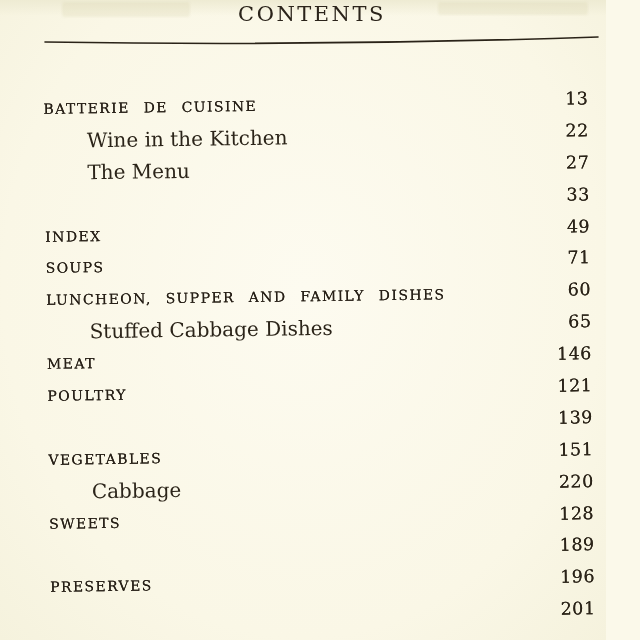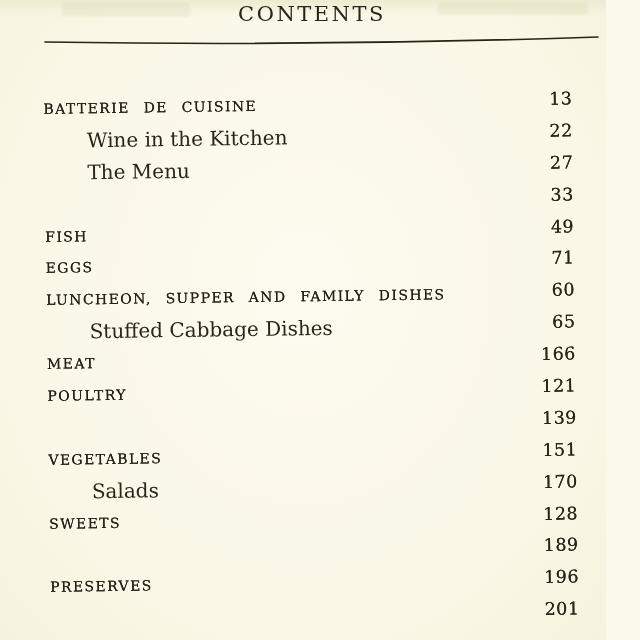--- a/index.html
+++ b/index.html
@@ -34,21 +34,21 @@
     transform-origin: 320px 271px;
   }
   .row { position: relative; height: 31.9px; line-height: 31.9px; white-space: nowrap; }
   .row .label { position: absolute; left: 47px; text-shadow: 0 0 0.5px #29221a; }
   .row.indent .label { left: 90px; text-shadow: none; }
   .row.caps .label {
     font-size: 14px; letter-spacing: 1.4px; word-spacing: 8px; color: #272017;
   }
   .row.text .label { font-size: 20px; color: #2b2419; }
   .row .pagenum {
-    position: absolute; right: 64px; top: -3px;
+    position: absolute; right: 48px; top: -3px;
     font-size: 17.5px; letter-spacing: 0.5px; color: #2b2419;
     text-shadow: 0 0 0.4px #2b2419;
     text-align: center;
   }
 </style>
 </head>
 <body>
 
 <div class="page">
 
@@ -72,53 +72,53 @@
       <span class="pagenum">22</span>
     </div>
     <div class="row text indent">
       <span class="label">The Menu</span>
       <span class="pagenum">27</span>
     </div>
     <div class="row caps">
       <span class="pagenum">33</span>
     </div>
     <div class="row caps">
-      <span class="label">FISH</span>
+      <span class="label">INDEX</span>
       <span class="pagenum">49</span>
     </div>
     <div class="row caps">
-      <span class="label">EGGS</span>
+      <span class="label">SOUPS</span>
       <span class="pagenum">71</span>
     </div>
     <div class="row caps">
       <span class="label">LUNCHEON, SUPPER AND FAMILY DISHES</span>
       <span class="pagenum">60</span>
     </div>
     <div class="row text indent">
       <span class="label">Stuffed Cabbage Dishes</span>
       <span class="pagenum">65</span>
     </div>
     <div class="row caps">
       <span class="label">MEAT</span>
-      <span class="pagenum">166</span>
+      <span class="pagenum">146</span>
     </div>
     <div class="row caps">
       <span class="label">POULTRY</span>
       <span class="pagenum">121</span>
     </div>
     <div class="row caps">
       <span class="pagenum">139</span>
     </div>
     <div class="row caps">
       <span class="label">VEGETABLES</span>
       <span class="pagenum">151</span>
     </div>
     <div class="row text indent">
-      <span class="label">Salads</span>
-      <span class="pagenum">170</span>
+      <span class="label">Cabbage</span>
+      <span class="pagenum">220</span>
     </div>
     <div class="row caps">
       <span class="label">SWEETS</span>
       <span class="pagenum">128</span>
     </div>
     <div class="row caps">
       <span class="pagenum">189</span>
     </div>
     <div class="row caps">
       <span class="label">PRESERVES</span>

